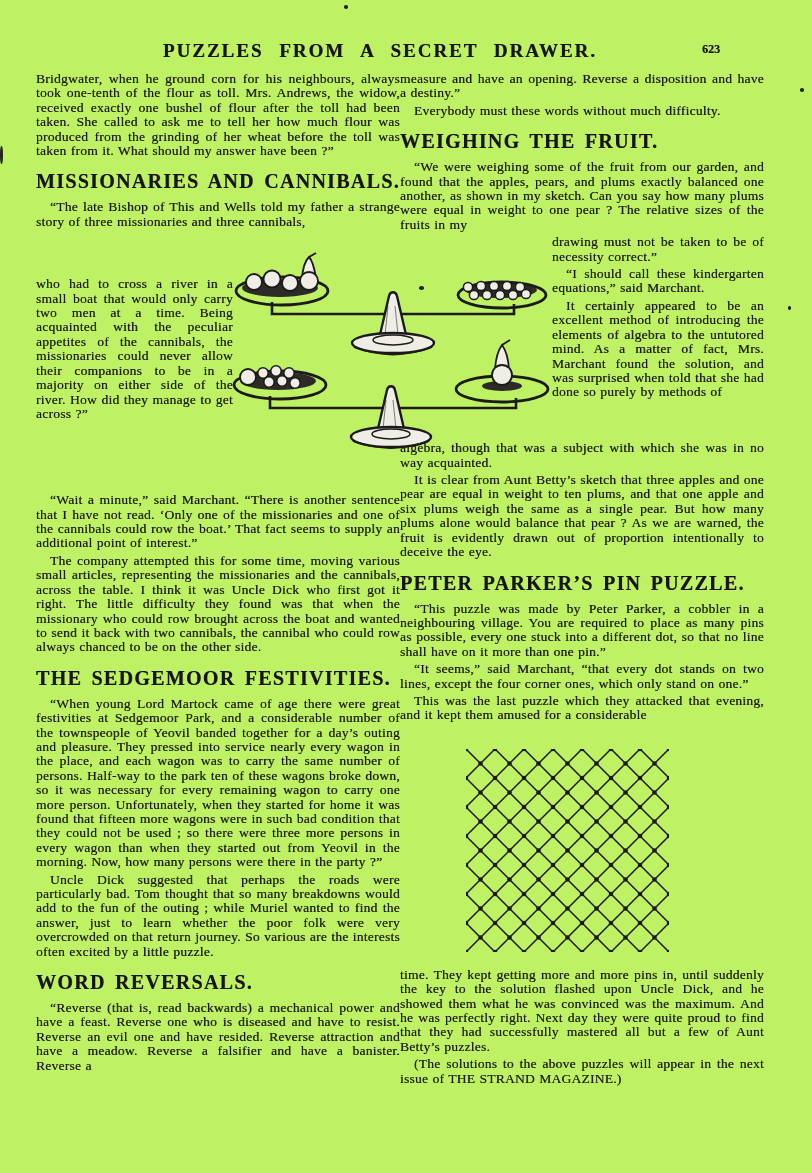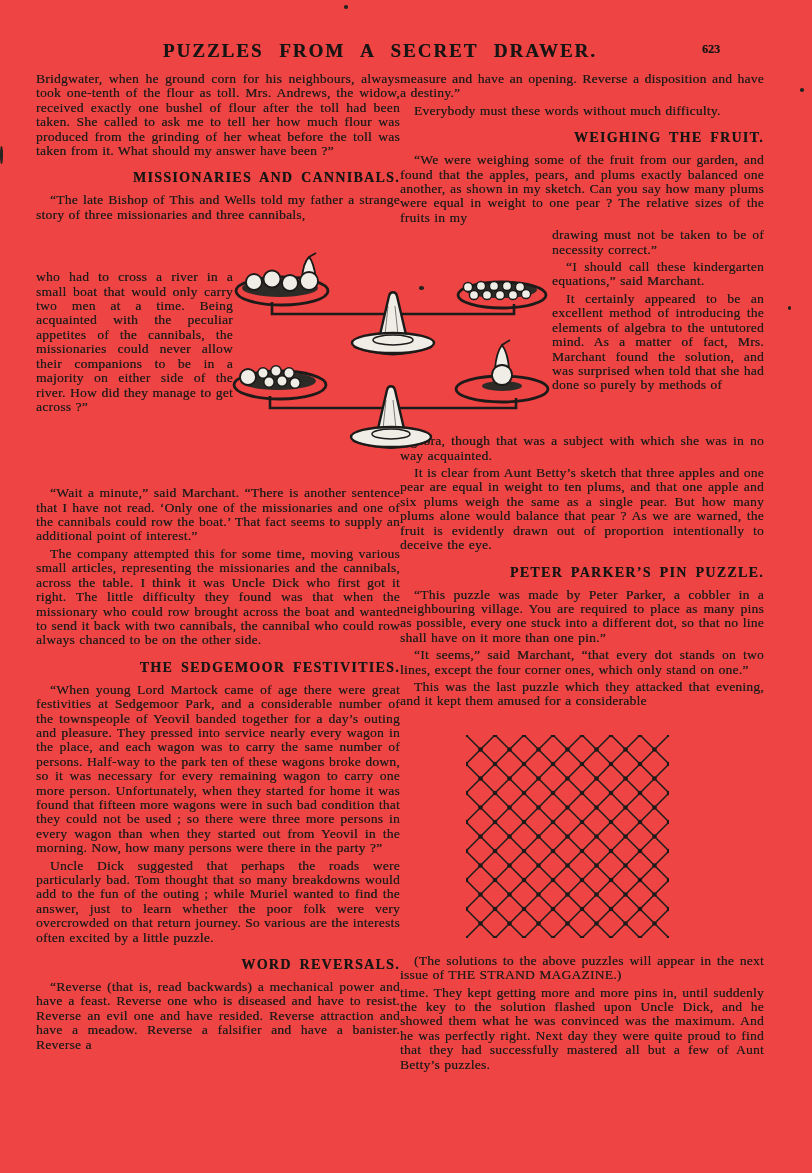--- a/index.html
+++ b/index.html
@@ -1,25 +1,25 @@
 <!DOCTYPE html>
 <html><head>
 <meta charset="utf-8">
 <style>
   html,body{margin:0;padding:0;}
   body{width:812px;height:1173px;background:#eceae4;font-family:"Liberation Serif","DejaVu Serif",serif;}
-  .page{position:relative;width:812px;height:1173px;background:#ef4444;overflow:hidden;color:#1a1a19;}
+  .page{position:relative;width:812px;height:1173px;background:#bef264;overflow:hidden;color:#1a1a19;}
   .header{position:absolute;top:40px;left:0;width:812px;height:26px;}
   .title{position:absolute;left:0;top:0;width:760px;text-align:center;font-weight:bold;font-size:19px;letter-spacing:2px;word-spacing:9px;color:#161513;text-shadow:.4px .4px .6px rgba(20,20,18,.55);}
   .pageno{position:absolute;right:92px;top:2px;font-weight:bold;font-size:12px;color:#161513;text-shadow:.4px .4px .6px rgba(20,20,18,.5);}
   .cols{position:absolute;left:36px;top:72px;width:740px;display:flex;gap:0;}
   .col{width:364px;}
   .p{margin:0 0 3px 0;text-align:justify;font-size:13.5px;line-height:14.4px;text-indent:14px;letter-spacing:.25px;word-spacing:.6px;color:#1c1b19;text-shadow:.35px .35px .55px rgba(25,24,20,.6);}
   .p.noind{text-indent:0;}
-  h3{margin:12px 0 7px 0;text-align:right;font-size:14px;font-weight:bold;letter-spacing:1.3px;word-spacing:3px;color:#161513;text-shadow:.4px .4px .6px rgba(20,20,18,.55);}
+  h3{margin:12px 0 7px 0;text-align:left;font-size:20px;font-weight:bold;letter-spacing:1.3px;word-spacing:3px;color:#161513;text-shadow:.4px .4px .6px rgba(20,20,18,.55);}
   .leftwrap{width:197px;min-height:216px;margin-top:48px;}
   .rightwrap{width:212px;min-height:206px;margin-left:auto;}
   .balance{position:absolute;left:230px;top:250px;}
   .lattice-wrap{margin:26px 0 16px 66px;width:203px;height:203px;}
   .speck{position:absolute;background:#24231f;border-radius:45%;}
   svg .ink{stroke:#1c1b19;fill:none;}
   svg .paper{fill:#efede6;stroke:#1c1b19;}
   svg .dark{fill:#2c2b27;stroke:none;}
 </style>
 </head>
@@ -87,22 +87,22 @@
               <circle cx="29" cy="0" r="2.3" fill="#1c1b19"></circle>
               <circle cx="0" cy="29" r="2.3" fill="#1c1b19"></circle>
               <circle cx="29" cy="29" r="2.3" fill="#1c1b19"></circle>
               <circle cx="14.5" cy="14.5" r="2.3" fill="#1c1b19"></circle>
             </pattern>
           </defs>
           <rect width="203" height="203" fill="url(#lat)"></rect>
         </svg>
       </div>
 
+      <p class="p noind">time. They kept getting more and more pins in, until suddenly the key to the solution flashed upon Uncle Dick, and he showed them what he was convinced was the maximum. And he was perfectly right. Next day they were quite proud to find that they had successfully mastered all but a few of Aunt Betty’s puzzles.</p>
       <p class="p">(The solutions to the above puzzles will appear in the next issue of THE STRAND MAGAZINE.)</p>
-      <p class="p noind">time. They kept getting more and more pins in, until suddenly the key to the solution flashed upon Uncle Dick, and he showed them what he was convinced was the maximum. And he was perfectly right. Next day they were quite proud to find that they had successfully mastered all but a few of Aunt Betty’s puzzles.</p>
     </div>
   </div>
 
   <svg class="balance" width="332" height="206" viewBox="0 0 332 206">
 
     <g>
       <path class="ink" d="M42,52 L42,64 L284,64 L284,54" stroke-width="2.6"></path>
 
       <g>
         <path class="paper" d="M159,46 C160,41 166,41 167,46 L177,89 L149,89 Z" stroke-width="2.4"></path>

